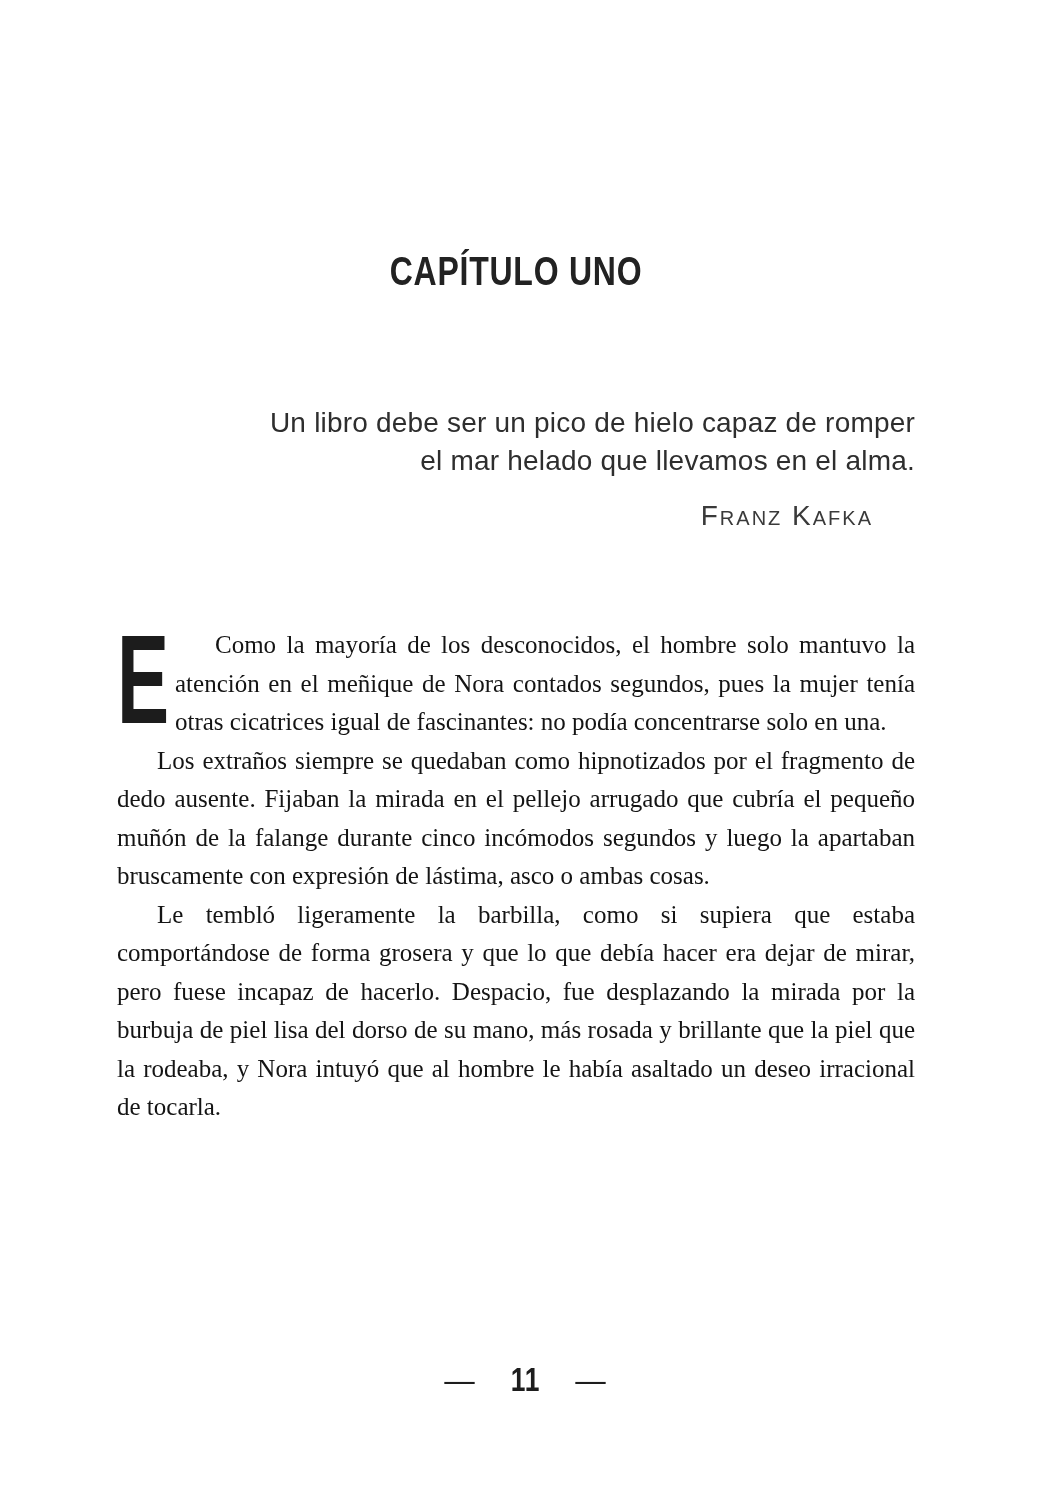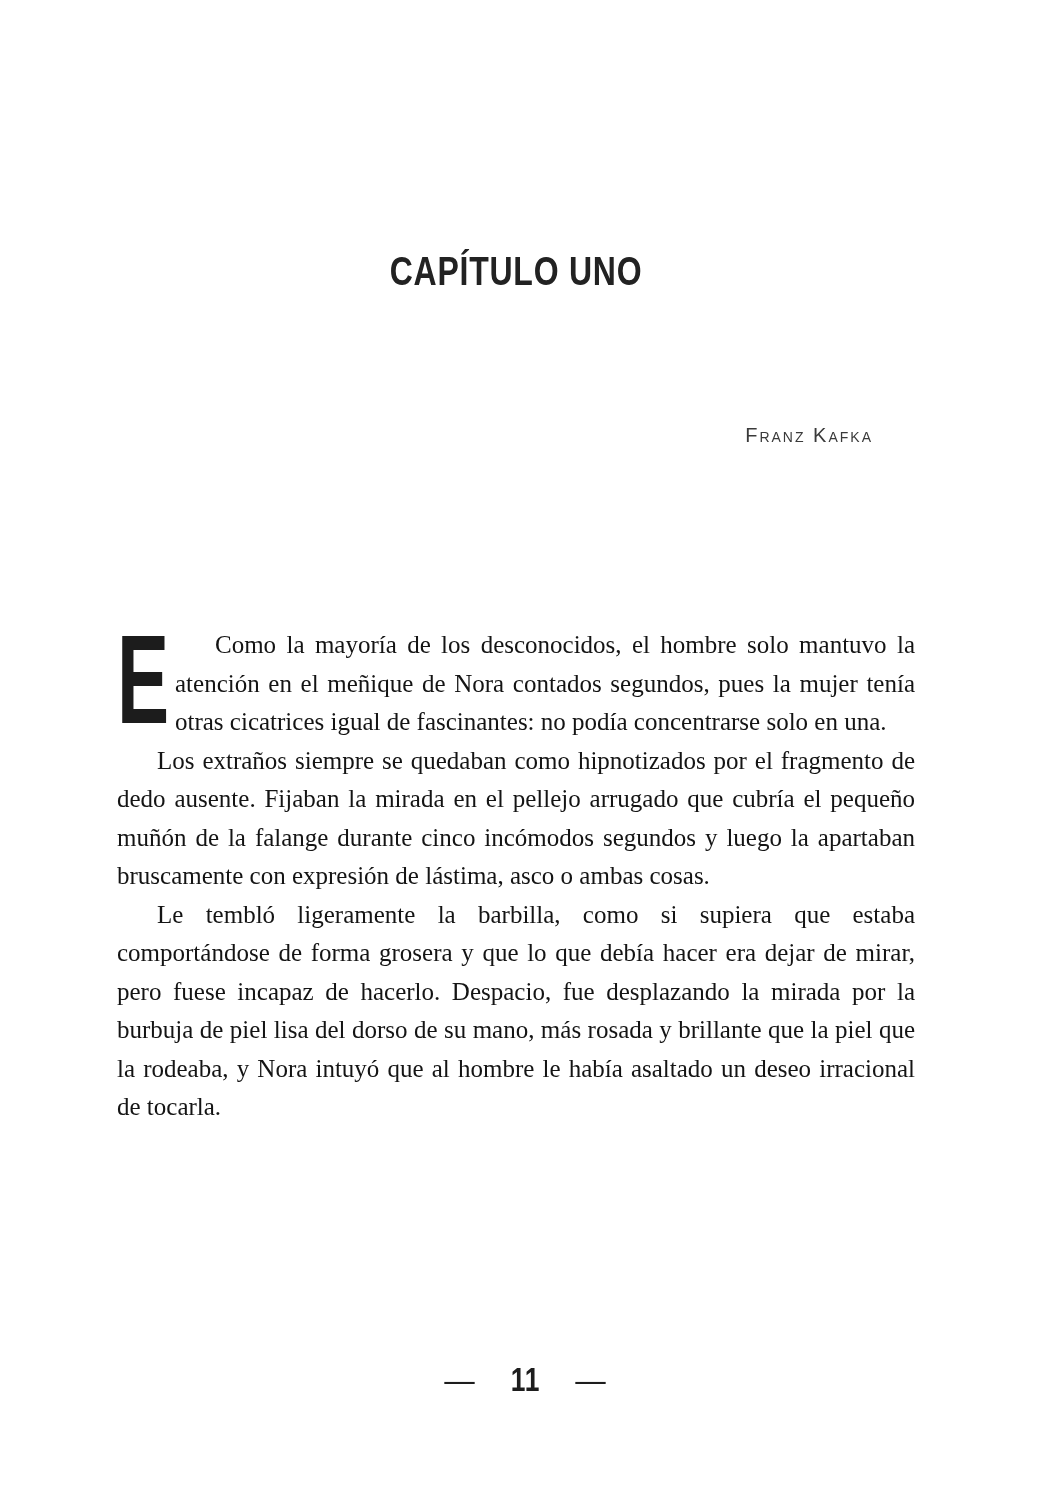--- a/index.html
+++ b/index.html
@@ -48,21 +48,21 @@
     color: #2e2e2e;
   }
   .epigraph .quote-line {
     font-size: 28px;
     line-height: 38px;
     letter-spacing: 0.2px;
   }
   .epigraph .attribution {
     margin-top: 20px;
     padding-right: 42px;
-    font-size: 20px;
+    font-size: 28px;
     font-variant: small-caps;
     letter-spacing: 2px;
     color: #3a3a3a;
   }
 
   
   .body-text {
     position: absolute;
     top: 626px;
     left: 117px;
@@ -127,20 +127,22 @@
 </head>
 <body>
 
 <div class="page">
 
   <div class="chapter-title">
     <span class="title-inner">CAPÍTULO UNO</span>
   </div>
 
   <div class="epigraph">
+    <div class="quote-line">Un libro debe ser un pico de hielo capaz de romper</div>
+    <div class="quote-line">el mar helado que llevamos en el alma.</div>
     <div class="attribution">Franz Kafka</div>
   </div>
 
   <div class="body-text">
     <p class="first">
       <span class="drop-cap">E</span>
     </p>
     <p>Como la mayoría de los desconocidos, el hombre solo mantuvo la atención en el meñique de Nora contados segundos, pues la mujer tenía otras cicatrices igual de fascinantes: no podía concentrarse solo en una.</p>
     <p>Los extraños siempre se quedaban como hipnotizados por el fragmento de dedo ausente. Fijaban la mirada en el pellejo arrugado que cubría el pequeño muñón de la falange durante cinco incómodos segundos y luego la apartaban bruscamente con expresión de lástima, asco o ambas cosas.</p>
     <p>Le tembló ligeramente la barbilla, como si supiera que estaba comportándose de forma grosera y que lo que debía hacer era dejar de mirar, pero fuese incapaz de hacerlo. Despacio, fue desplazando la mirada por la burbuja de piel lisa del dorso de su mano, más rosada y brillante que la piel que la rodeaba, y Nora intuyó que al hombre le había asaltado un deseo irracional de tocarla.</p>

